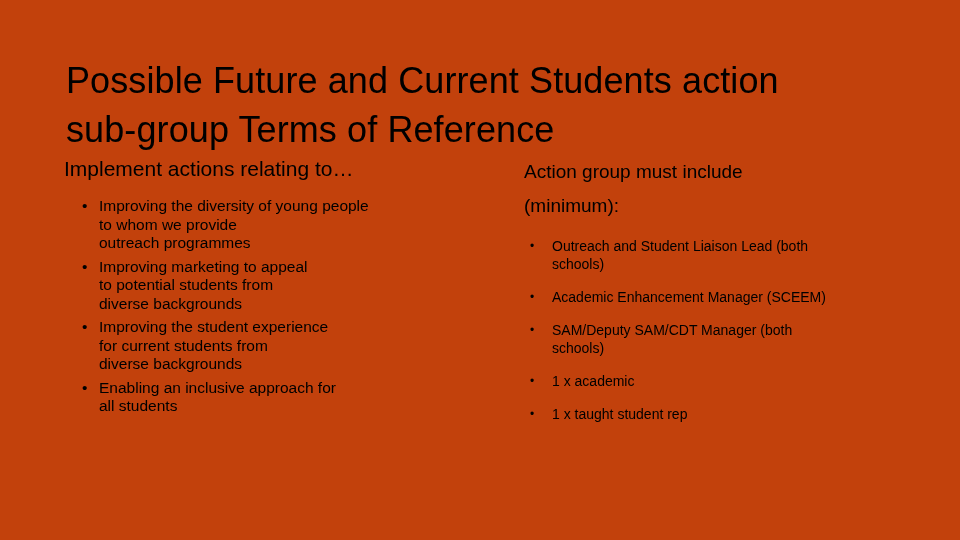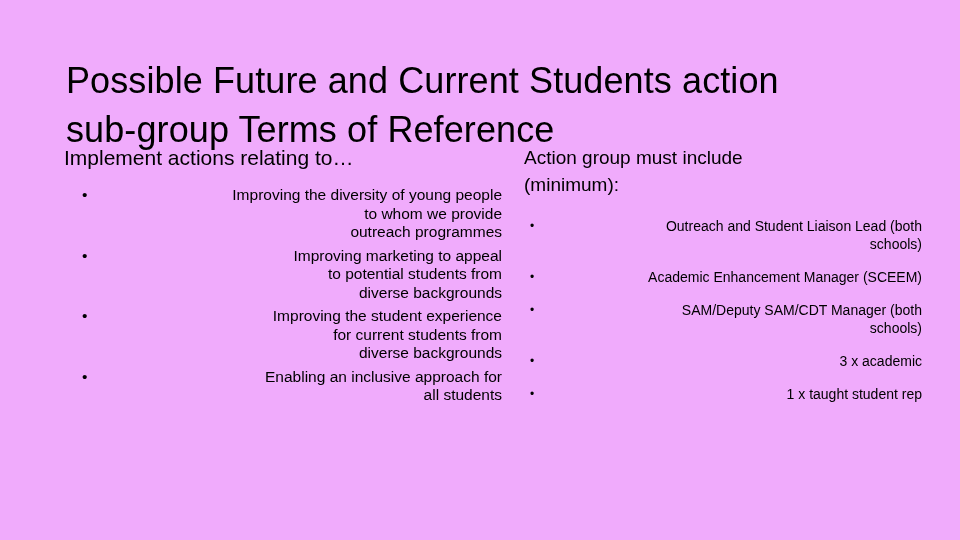--- a/index.html
+++ b/index.html
@@ -15,41 +15,41 @@
     color: #000000;
     overflow: hidden;
     position: relative;
   }
 
   .slide {
     position: absolute;
     inset: 0;
     width: 960px;
     height: 540px;
-    background: #f0abfc;
+    background: #c2410c;
   }
 
   
   .slide-title {
     position: absolute;
     left: 66px;
     top: 32px;
     width: 820px;
     font-size: 36px;
     line-height: 49px;
     font-weight: 400;
     letter-spacing: 0.1px;
     color: #000000;
     white-space: pre-line;
   }
 
   
   .col {
     position: absolute;
-    top: 144px;
+    top: 155px;
   }
   .col-left {
     left: 62px;
     width: 440px;
   }
   .col-right {
     left: 522px;
     width: 400px;
   }
 
@@ -61,36 +61,35 @@
     margin: 0;
     white-space: pre-line;
   }
   .col-left .col-heading {
     font-size: 21px;
     line-height: 27px;
     padding-left: 2px;
   }
   .col-right .col-heading {
     font-size: 19px;
-    line-height: 27px;
+    line-height: 34px;
     padding-left: 2px;
   }
 
   .bullet-list {
     list-style: none;
     margin: 0;
     padding: 0;
-    text-align: right;
   }
   .col-left .bullet-list {
     margin-top: 15px;
     padding-left: 18px;
   }
   .col-right .bullet-list {
-    margin-top: 19px;
+    margin-top: 14px;
     padding-left: 4px;
   }
 
   .bullet-item {
     position: relative;
     color: #000000;
     white-space: pre-line;
   }
   .col-left .bullet-item {
     font-size: 15.5px;
@@ -144,18 +143,18 @@
 
   <div class="col col-right">
     <p class="col-heading">Action group must include
 (minimum):</p>
     <ul class="bullet-list">
       <li class="bullet-item">Outreach and Student Liaison Lead (both
 schools)</li>
       <li class="bullet-item">Academic Enhancement Manager (SCEEM)</li>
       <li class="bullet-item">SAM/Deputy SAM/CDT Manager (both
 schools)</li>
-      <li class="bullet-item">3 x academic</li>
+      <li class="bullet-item">1 x academic</li>
       <li class="bullet-item">1 x taught student rep</li>
     </ul>
   </div>
 
 </div>
 
 </body></html>

